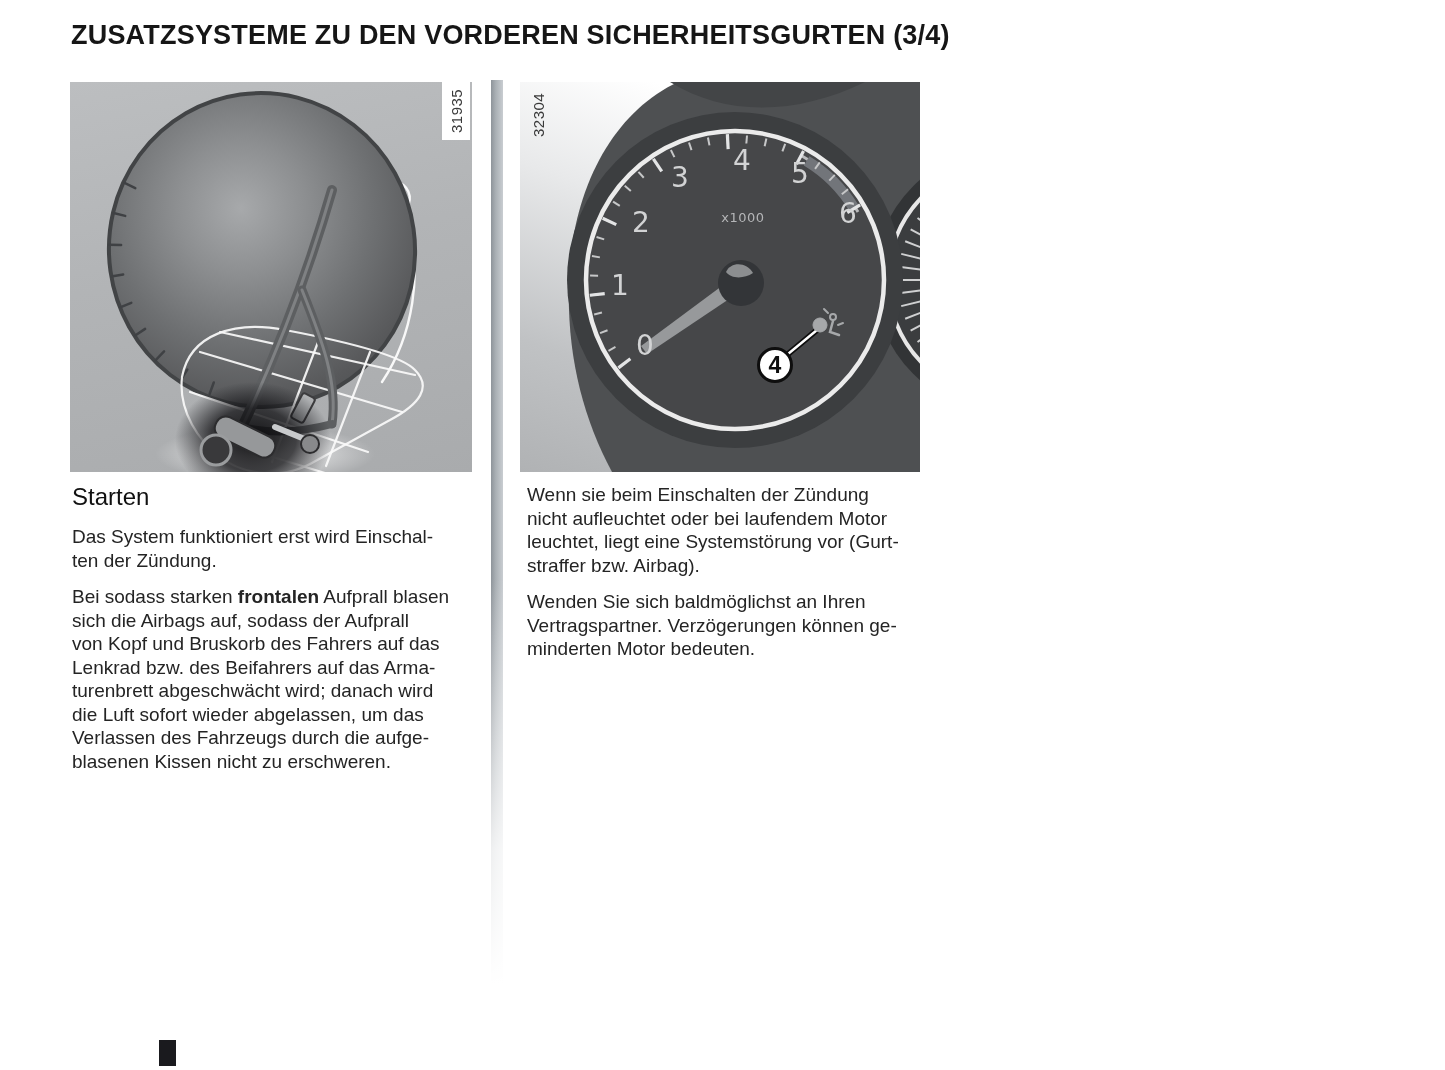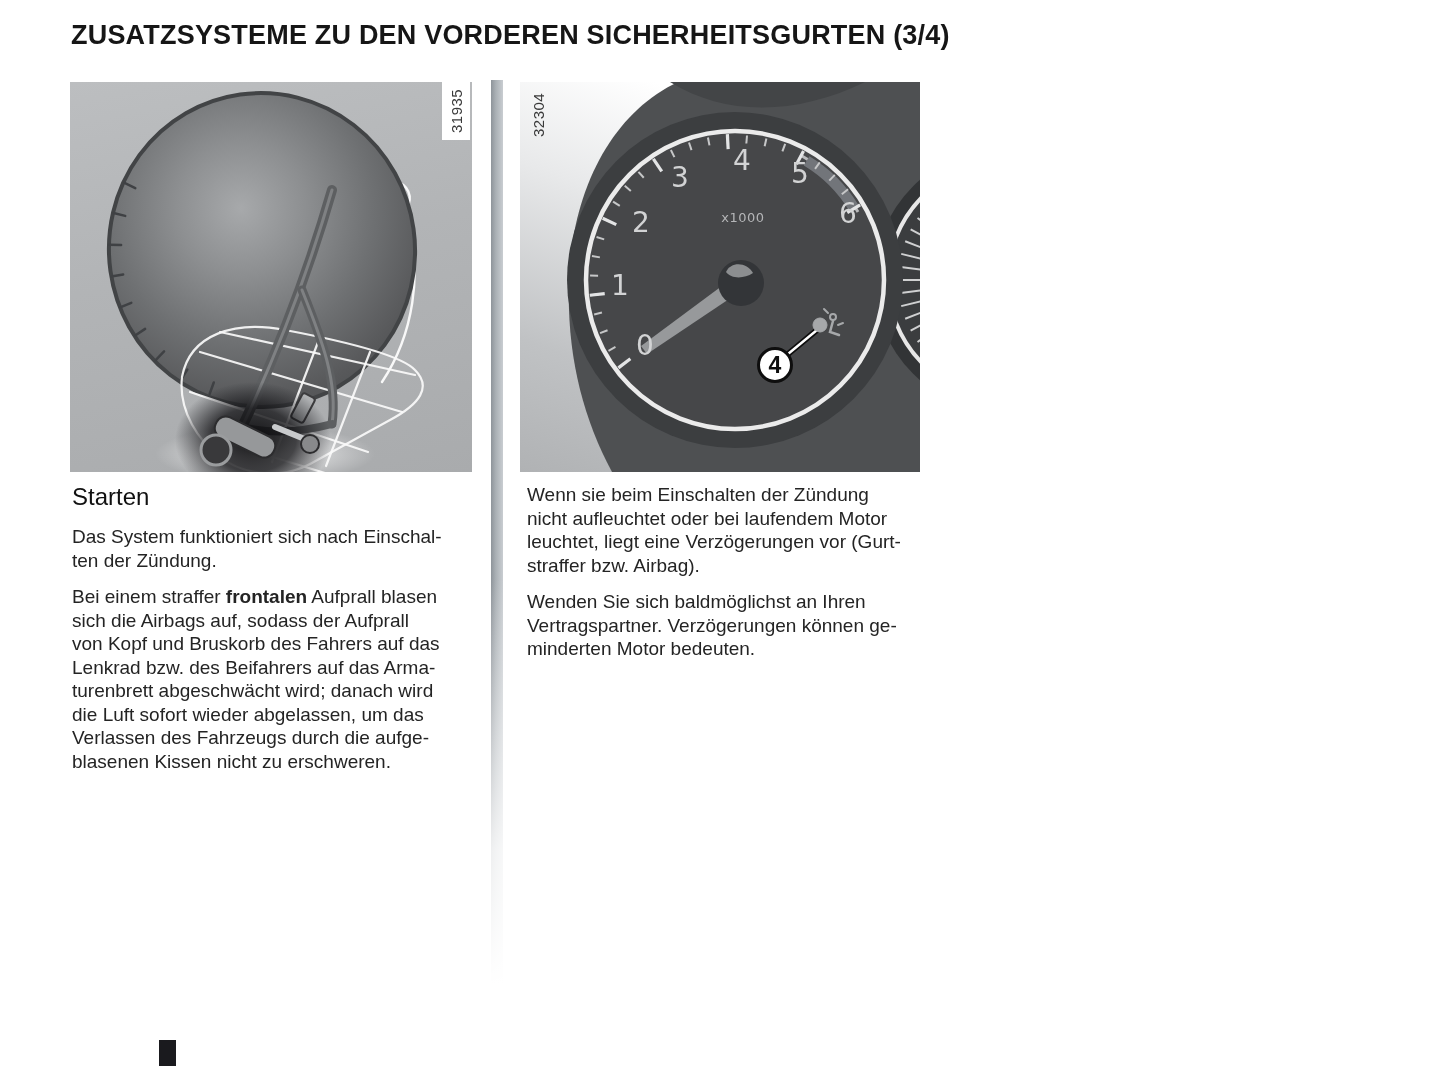--- a/index.html
+++ b/index.html
@@ -238,35 +238,35 @@
     <div class="ref-label rl-left">32304</div>
   </div>
 
   <div class="divider"></div>
   <div class="side-tab"></div>
   <div class="print-mark"></div>
   <div class="page-number">1.23</div>
 
   <div class="col left">
     <h2>Starten</h2>
-    <p>Das System funktioniert sich nach Einschal-
+    <p>Das System funktioniert erst wird Einschal-
 ten der Zündung.</p>
-    <p><span>Bei einem straffer </span><span class="b">frontalen</span><span> Aufprall blasen
+    <p><span>Bei sodass starken </span><span class="b">frontalen</span><span> Aufprall blasen
 sich die Airbags auf, sodass der Aufprall
 von Kopf und Bruskorb des Fahrers auf das
 Lenkrad bzw. des Beifahrers auf das Arma-
 turenbrett abgeschwächt wird; danach wird
 die Luft sofort wieder abgelassen, um das
 Verlassen des Fahrzeugs durch die aufge-
 blasenen Kissen nicht zu erschweren.</span></p>
   </div>
 
   <div class="col right">
     <p>Wenn sie beim Einschalten der Zündung
 nicht aufleuchtet oder bei laufendem Motor
-leuchtet, liegt eine Verzögerungen vor (Gurt-
+leuchtet, liegt eine Systemstörung vor (Gurt-
 straffer bzw. Airbag).</p>
     <p>Wenden Sie sich baldmöglichst an Ihren
 Vertragspartner. Verzögerungen können ge-
 minderten Motor bedeuten.</p>
   </div>
 
 </div>
 
 </body></html>

